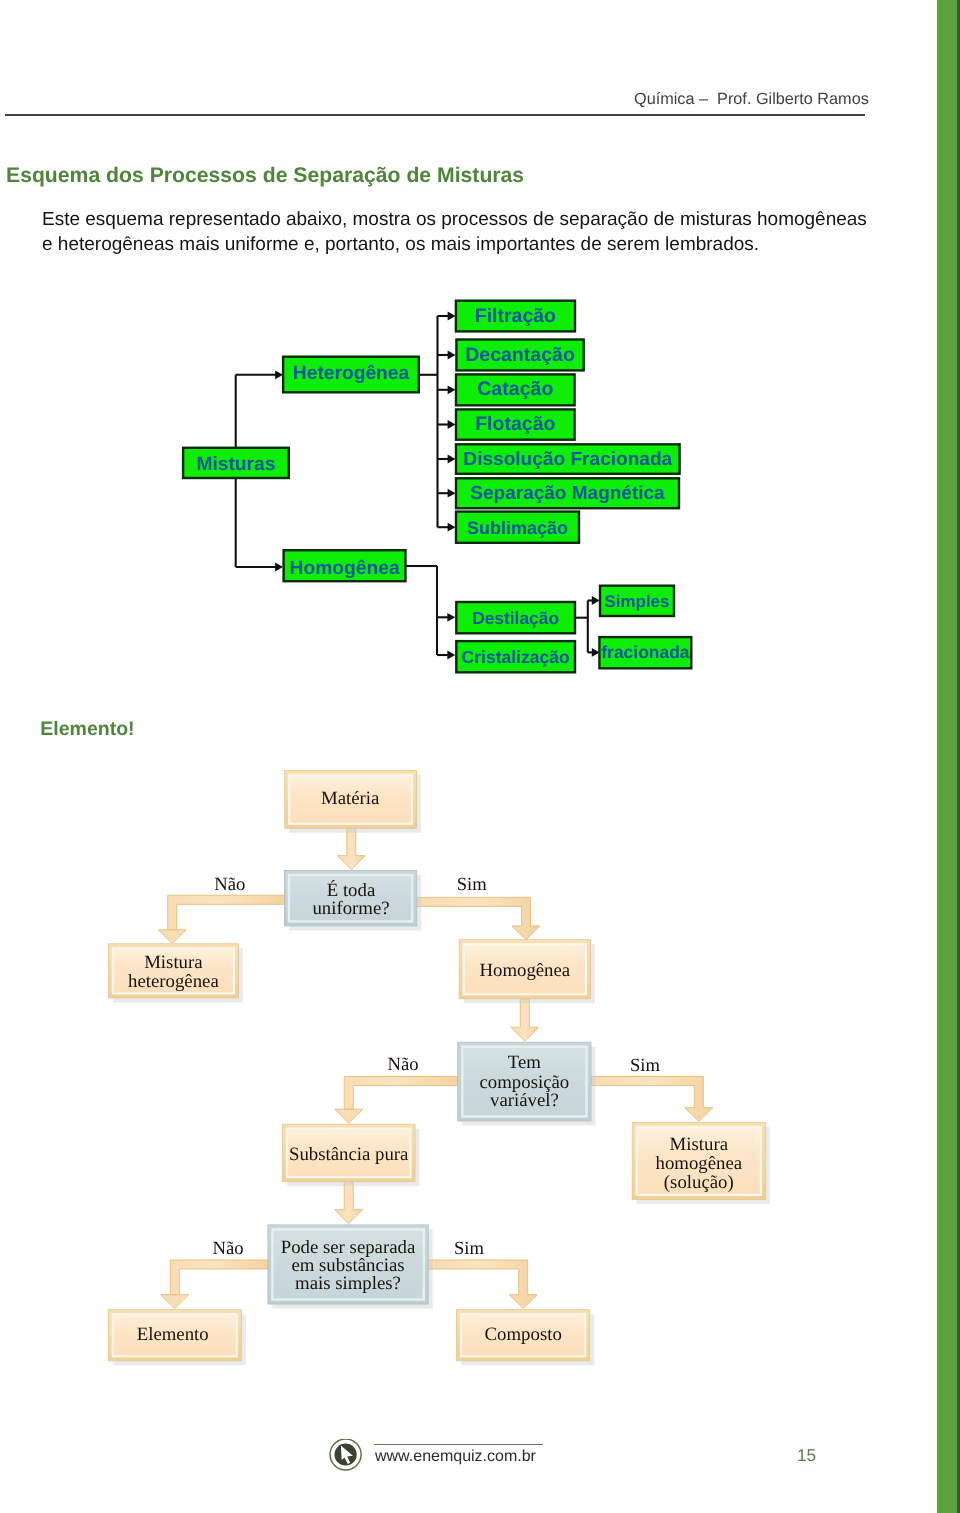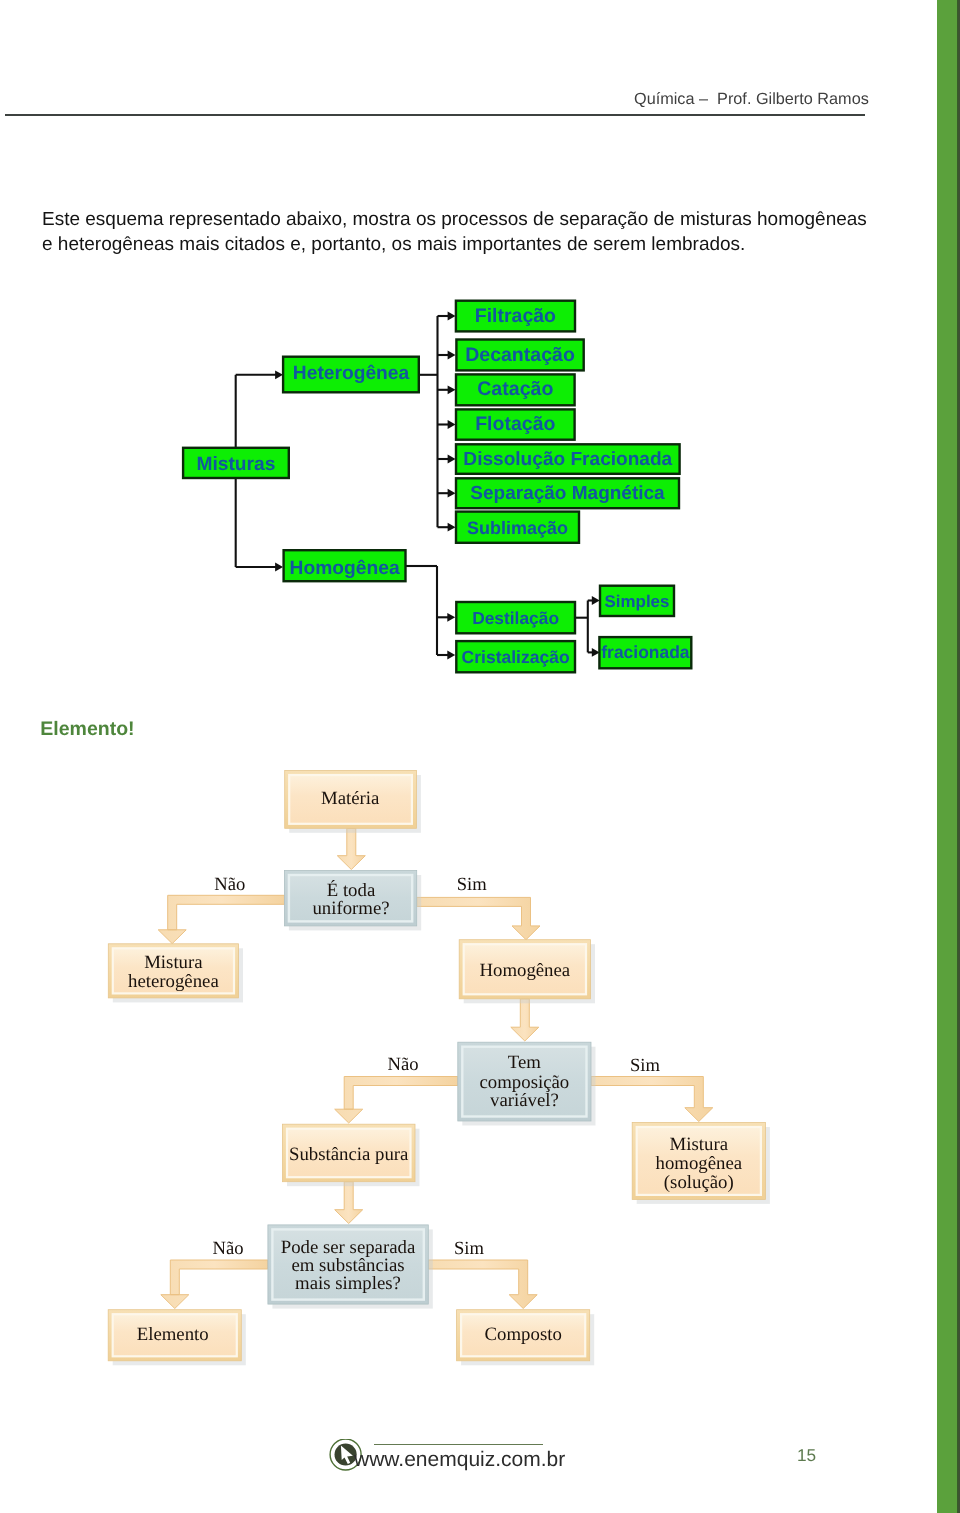--- a/index.html
+++ b/index.html
@@ -8,21 +8,21 @@
   .page{position:absolute;left:0;top:0;width:960px;height:1195px;background:#fff;opacity:.999;}
   .sidebar{position:absolute;top:0;right:2px;width:21px;height:1513px;background:#5ba13c;}
   .sidebar-edge{position:absolute;top:0;right:0;width:3px;height:1513px;background:linear-gradient(to right,#365e26,#424c39);}
   .hdr{position:absolute;left:634px;top:89.8px;font-size:16.25px;color:#3f3f3f;letter-spacing:0;white-space:nowrap;}
   .hdr-rule{position:absolute;left:5px;top:113.8px;width:860px;height:2.3px;background:#3d4240;}
   .title{position:absolute;left:6px;top:164px;margin:0;font-size:21.2px;font-weight:bold;color:#4e863c;letter-spacing:0;white-space:nowrap;}
   .para{position:absolute;left:42px;top:207px;margin:0;width:828px;font-size:19px;color:#141414;line-height:25px;}
   .lembrem{position:absolute;left:40.3px;top:718px;font-size:19.5px;font-weight:bold;color:#4e863c;}
   
   .f-rule{position:absolute;left:374px;top:1444px;width:169px;height:1.4px;background:#647a52;}
-  .f-url{position:absolute;left:354px;top:1447.6px;font-size:21px;color:#2c2c2c;letter-spacing:0;white-space:nowrap;text-decoration:none;}
+  .f-url{position:absolute;left:375px;top:1447.6px;font-size:16px;color:#2c2c2c;letter-spacing:0;white-space:nowrap;text-decoration:none;}
   .f-page{position:absolute;left:797px;top:1445.4px;font-size:17.2px;color:#5d7a4f;white-space:nowrap;}
   .f-logo{position:absolute;left:328.6px;top:1439.2px;width:34px;height:34px;}
   
   #d1{position:absolute;left:0;top:0;width:960px;height:1513px;pointer-events:none;}
   .d1box{fill:#0dee04;stroke:#0a2a0a;stroke-width:2.4;}
   .d1txt{fill:#1257a0;font-family:"Liberation Sans",sans-serif;font-weight:bold;font-size:19px;text-anchor:middle;dominant-baseline:alphabetic;}
   .d1line{stroke:#111;stroke-width:2.1;fill:none;}
   .d1head{fill:#111;}
   
   #d2{position:absolute;left:0;top:0;width:960px;height:1513px;pointer-events:none;}
@@ -36,21 +36,22 @@
   .d2edge{fill:#17100c;font-family:"Liberation Serif",serif;font-size:18.6px;text-anchor:middle;}
 </style>
 </head>
 <body>
 
 <div class="page">
   <div class="sidebar"></div>
   <div class="sidebar-edge"></div>
   <div class="hdr">Química – &nbsp;Prof. Gilberto Ramos</div>
   <div class="hdr-rule"></div>
-  <p class="para">Este esquema representado abaixo, mostra os processos de separação de misturas homogêneas e heterogêneas mais citados e, portanto, os mais importantes de serem lembrados.</p>
+  <h1 class="title">Esquema dos Processos de Separação de Misturas</h1>
+  <p class="para">Este esquema representado abaixo, mostra os processos de separação de misturas homogêneas e heterogêneas mais uniforme e, portanto, os mais importantes de serem lembrados.</p>
 <svg id="d1" viewBox="0 0 960 1513" width="960" height="1513">
 <path class="d1line" d="M 235.7 374.8 L 235.7 567.0"></path>
 <path class="d1line" d="M 235.7 374.8 L 278.5 374.8"></path>
 <path class="d1head" d="M 283.0 374.8 L 275.1 370.4 L 275.1 379.2 Z"></path>
 <path class="d1line" d="M 235.7 567.0 L 278.5 567.0"></path>
 <path class="d1head" d="M 283.0 567.0 L 275.1 562.6 L 275.1 571.4 Z"></path>
 <path class="d1line" d="M 419.0 374.8 L 437.5 374.8"></path>
 <path class="d1line" d="M 437.5 316.0 L 437.5 527.2"></path>
 <path class="d1line" d="M 437.5 316.0 L 450.0 316.0"></path>
 <path class="d1head" d="M 455.5 316.0 L 447.6 311.6 L 447.6 320.4 Z"></path>

